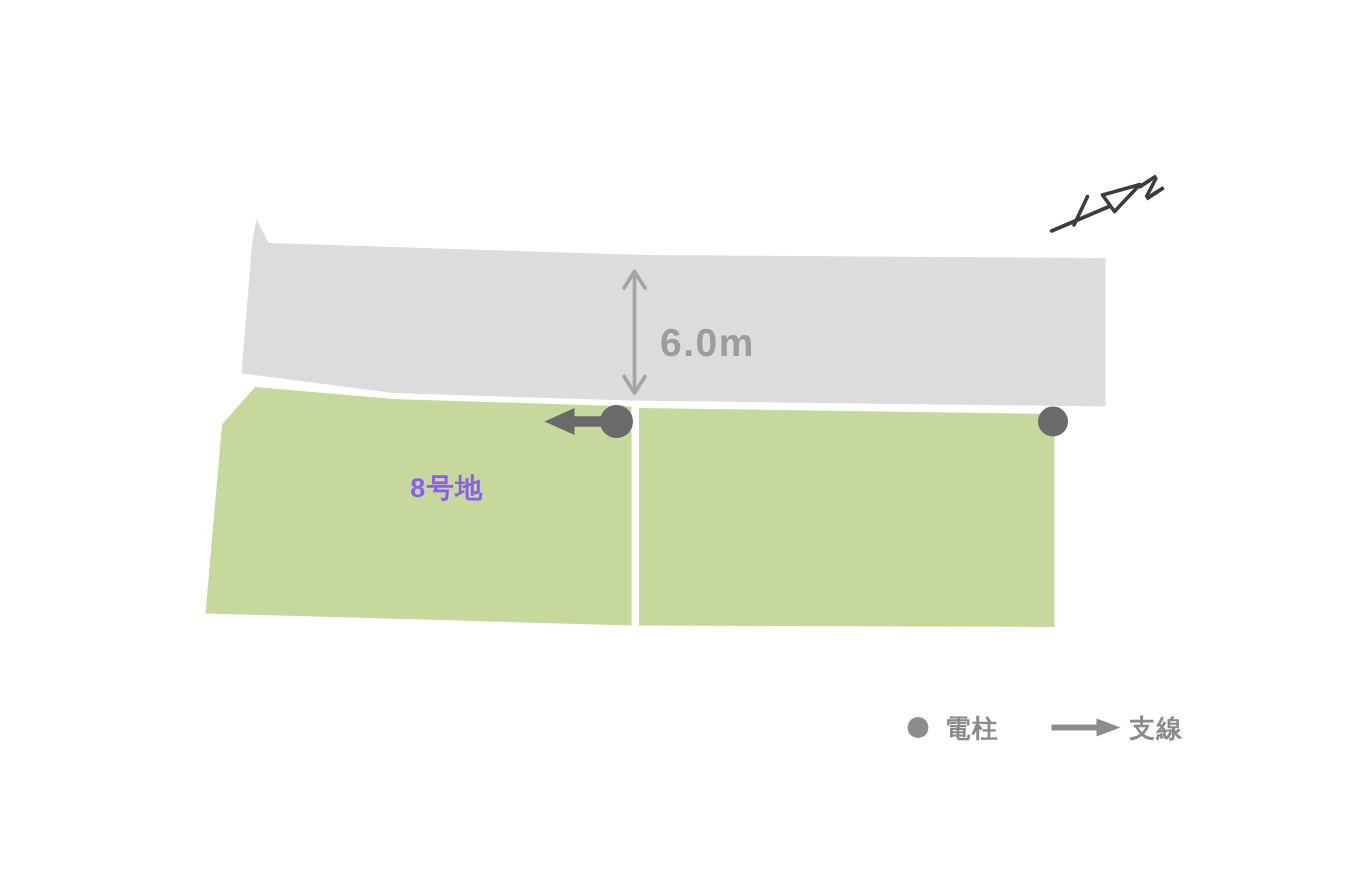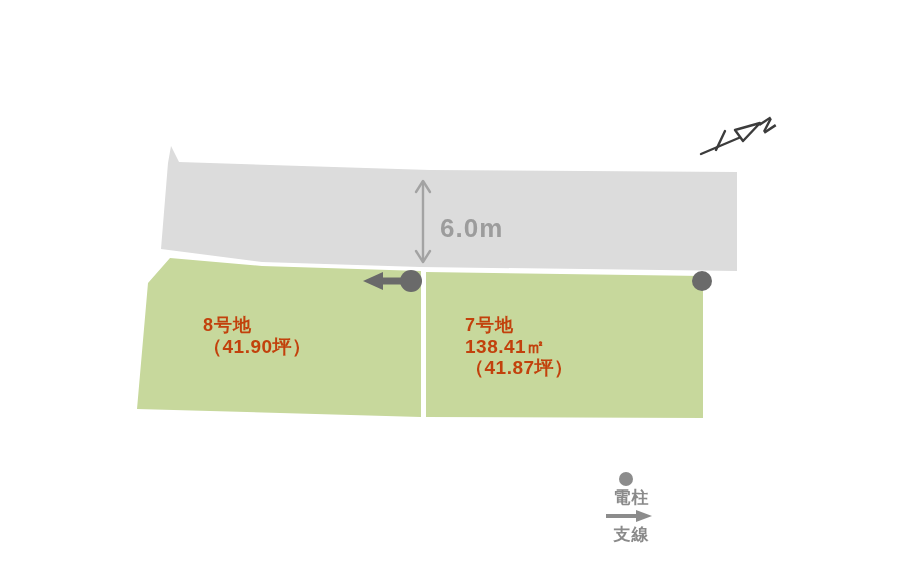--- a/index.html
+++ b/index.html
@@ -2,32 +2,32 @@
 <html><head>
 <meta charset="utf-8">
 <style>
   html,body{margin:0;padding:0;background:#ffffff;}
   .canvas{
     position:relative;width:900px;height:579px;background:#ffffff;overflow:hidden;
     font-family:"Liberation Sans","DejaVu Sans",sans-serif;
   }
   .plan-svg{position:absolute;left:0;top:0;}
   .plot-label{
-    position:absolute;width:190px;color:#c2410c;line-height:21px;
+    position:absolute;width:190px;text-align:center;color:#8b5cf6;line-height:21px;
   }
   .plot-label .plot-name{font-size:18px;font-weight:600;letter-spacing:1px;}
   .plot-label .plot-area{font-size:19px;font-weight:600;letter-spacing:0.5px;}
   .plot-label .plot-tsubo{font-size:19px;font-weight:600;letter-spacing:0.5px;}
   .dim-label{
     position:absolute;left:440px;top:213px;font-size:26px;color:#9c9c9c;
     font-weight:600;letter-spacing:1px;
   }
   .legend{
     position:absolute;left:605px;top:472px;height:26px;display:flex;align-items:center;
-    color:#8a8a8a;font-size:17px;font-weight:600;letter-spacing:1px;flex-direction:column;
+    color:#8a8a8a;font-size:17px;font-weight:600;letter-spacing:1px;
   }
   .legend-dot{
     width:14px;height:14px;border-radius:50%;background:#8c8c8c;display:inline-block;
     margin-right:11px;flex:0 0 auto;
   }
   .legend-gap{width:34px;flex:0 0 auto;}
   .legend-arrow{margin-right:5px;flex:0 0 auto;}
 </style>
 </head>
 <body>
@@ -62,28 +62,22 @@
       <line x1="725" y1="131" x2="716" y2="150"></line>
       <polygon points="760,123 735,130 743,141" fill="#ffffff"></polygon>
       <text x="766" y="131" transform="rotate(57 766 126)" fill="#3c3c3c" stroke="none" font-size="20" font-weight="600" text-anchor="middle">N</text>
     </g>
   </svg>
 
   <div class="dim-label">6.0m</div>
 
   <div class="plot-label" style="left:203px;top:315px;">
     <div class="plot-name">8号地</div>
-    <div class="plot-tsubo">（41.90坪）</div>
   </div>
 
-  <div class="plot-label" style="left:465px;top:315px;">
-    <div class="plot-name">7号地</div>
-    <div class="plot-area">138.41㎡</div>
-    <div class="plot-tsubo">（41.87坪）</div>
-  </div>
 
   <div class="legend">
     <span class="legend-dot"></span>
     <span>電柱</span>
     <span class="legend-gap"></span>
     <svg class="legend-arrow" width="48" height="14" viewBox="0 0 48 14">
       <line x1="1" y1="7" x2="33" y2="7" stroke="#8c8c8c" stroke-width="4"></line>
       <polygon points="47,7 31,1 31,13" fill="#8c8c8c"></polygon>
     </svg>
     <span>支線</span>

